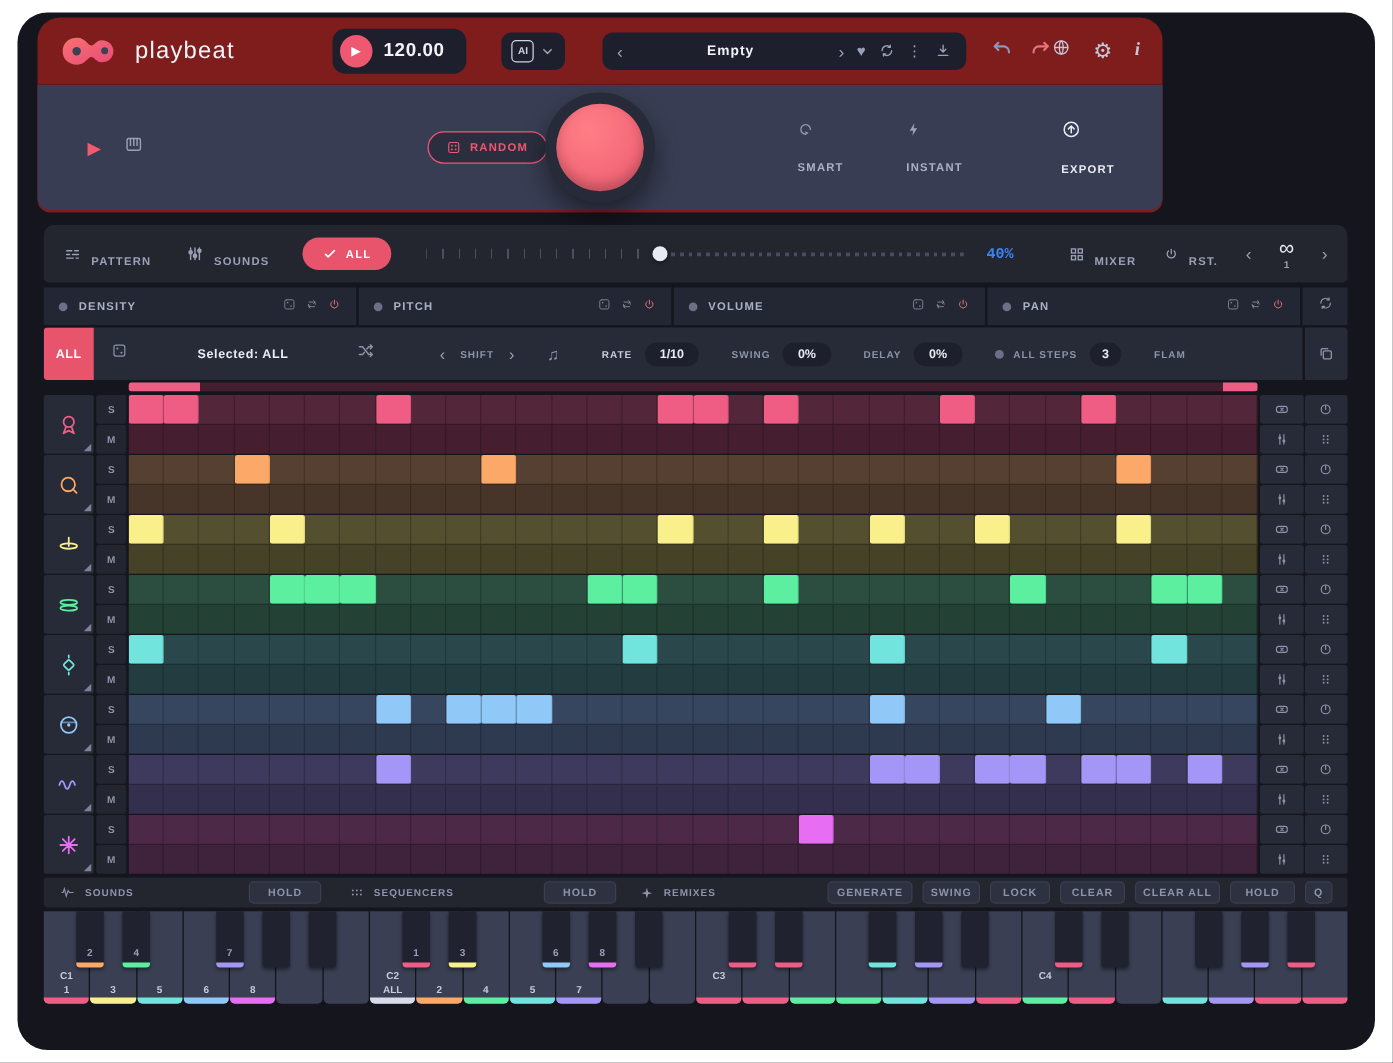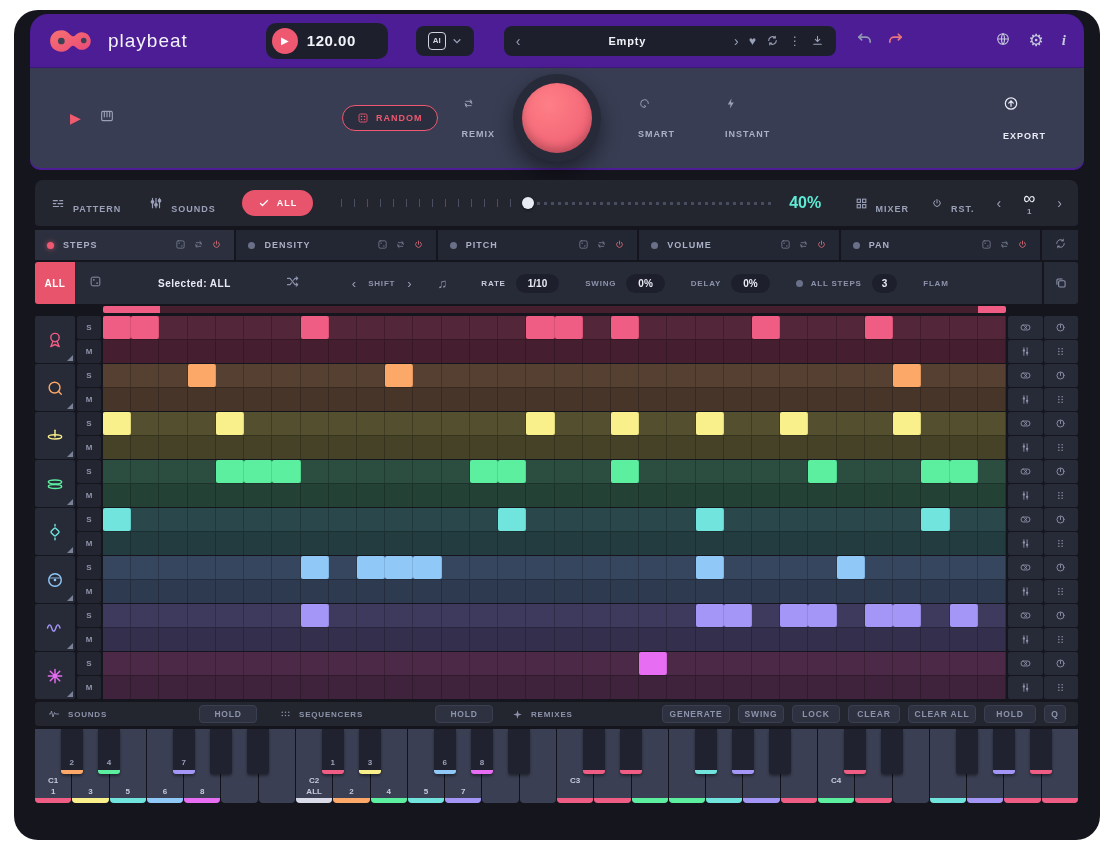--- a/index.html
+++ b/index.html
@@ -1,20 +1,20 @@
 <!DOCTYPE html>
 <html><head>
 <meta charset="utf-8">
 <style>
   * { margin:0; padding:0; box-sizing:border-box; font-family:"Liberation Sans", sans-serif; }
   html,body { width:1114px; height:850px; background:#ffffff; position:relative; overflow:hidden; }
   .window { position:absolute; left:14px; top:10px; width:1086px; height:830px; background:#14151d; border-radius:24px; overflow:hidden; }
 
   
-  .topblock { position:absolute; left:16px; top:4px; width:1054px; height:156px; background:#4c1d95; border-radius:18px 18px 10px 10px; }
+  .topblock { position:absolute; left:16px; top:4px; width:900px; height:156px; background:#7f1d1d; border-radius:18px 18px 10px 10px; }
   .header { height:54px; display:flex; align-items:center; padding:0 18px; border-bottom:1px solid rgba(0,0,0,.18); }
   .logo-wrap { display:flex; align-items:center; gap:10px; margin-right:78px; }
   .logo-text { color:#f2f3f8; font-size:19px; letter-spacing:1px; }
   .bpm-box { width:122px; height:36px; background:#1d202c; border-radius:10px; display:flex; align-items:center; gap:9px; padding:0 6px; }
   .play-circle { width:26px; height:26px; border-radius:50%; background:#ee5870; color:#fff; font-size:10px; display:flex; align-items:center; justify-content:center; cursor:pointer; }
   .bpm-value { color:#f2f3f8; font-size:15px; font-weight:bold; letter-spacing:.5px; }
   .ai-box { margin-left:28px; width:58px; height:30px; background:#1d202c; border-radius:8px; display:flex; align-items:center; justify-content:center; gap:6px; cursor:pointer; }
   .ai-badge { width:18px; height:18px; border:1.5px solid #cfd3e2; border-radius:4px; color:#cfd3e2; font-size:8px; font-weight:bold; display:flex; align-items:center; justify-content:center; }
   .preset-box { margin-left:30px; width:332px; height:30px; background:#1d202c; border-radius:8px; display:flex; align-items:center; padding:0 12px; gap:10px; }
   .chev { color:#9aa0b8; font-size:14px; cursor:pointer; line-height:1; }
@@ -44,21 +44,21 @@
   .lblgrp { display:flex; align-items:center; gap:8px; cursor:pointer; }
   .lbl { color:#9aa0b8; font-size:9px; font-weight:bold; letter-spacing:1px;margin-top:12px; }
   .all-pill { margin-left:26px; height:26px; padding:0 16px; border-radius:13px; background:#e8546b; display:flex; align-items:center; gap:7px; cursor:pointer; }
   .all-pill span { color:#fff; font-size:9px; font-weight:bold; letter-spacing:1px; }
   .slider { position:relative; margin-left:28px; width:430px; height:20px; cursor:pointer; }
   .slider .ticks { position:absolute; left:0; top:6px; width:42%; height:8px;
      background:repeating-linear-gradient(90deg,#4a4f63 0 1px, transparent 1px 13px); }
   .slider .dashes { position:absolute; left:44%; right:0; top:9px; height:3px;
      background:repeating-linear-gradient(90deg,#474c60 0 3px, transparent 3px 7px); }
   .slider .knob { position:absolute; left:42%; top:4px; width:12px; height:12px; border-radius:50%; background:#e9ebf4; box-shadow:0 1px 3px rgba(0,0,0,.5); }
-  .pct { margin-left:18px; color:#5eead4; font-size:16px; font-weight:bold; }
+  .pct { margin-left:18px; color:#3b82f6; font-size:12px; font-weight:bold;font-family:Liberation Mono, monospace; }
   .pb-right { margin-left:auto; display:flex; align-items:center; gap:22px; }
   .inf-wrap { display:flex; flex-direction:column; align-items:center; line-height:1; cursor:pointer; }
   .inf { color:#e9ebf4; font-size:17px; } .inf-num { color:#9aa0b8; font-size:8px; font-weight:bold; margin-top:1px; }
 
   
   .tabsrow { position:absolute; left:21px; top:220px; width:1043px; height:30px; display:flex; gap:2px; }
   .tab { background:#232633; display:flex; align-items:center; padding:0 12px; cursor:pointer; }
   .tab.active { background:#2c303e; }
   .tab-dot { width:7px; height:7px; border-radius:50%; background:#6a7088; }
   .tab-dot.rec { background:#ee5870; box-shadow:0 0 5px rgba(238,88,112,.7); }
@@ -291,41 +291,20 @@
       <span class="chev">‹</span>
       <div class="inf-wrap">
         <span class="inf">∞</span>
         <span class="inf-num">1</span>
       </div>
       <span class="chev">›</span>
     </div>
   </div>
 
   <div class="tabsrow" id="tabs-row">
-      <div class="tab active" style="flex: 1 1 0px;">
-        <span class="tab-dot rec"></span>
-        <span class="tab-label">STEPS</span>
-        <span class="tab-icons">
-          <span><svg width="11" height="11" viewBox="0 0 24 24" fill="none" stroke="#7c8299" stroke-width="1.7" stroke-linecap="round" stroke-linejoin="round">
-              <rect x="4" y="4" width="16" height="16" rx="3"></rect>
-              <g fill="#7c8299" stroke="none">
-                <circle cx="9" cy="9" r="1.4"></circle>
-                <circle cx="15" cy="15" r="1.4"></circle>
-              </g>
-            </svg></span>
-          <span><svg width="11" height="11" viewBox="0 0 24 24" fill="none" stroke="#7c8299" stroke-width="1.7" stroke-linecap="round" stroke-linejoin="round">
-              <path d="M7 8h8a3 3 0 0 1 3 3v1M17 16H9a3 3 0 0 1-3-3v-1"></path>
-              <path d="M15 5.5L18 8l-3 2.5M9 13.5L6 16l3 2.5"></path>
-            </svg></span>
-          <span><svg width="11" height="11" viewBox="0 0 24 24" fill="none" stroke="#e8747e" stroke-width="1.7" stroke-linecap="round" stroke-linejoin="round">
-              <path d="M12 4.5v7"></path>
-              <path d="M7.8 7.2a6.3 6.3 0 1 0 8.4 0"></path>
-            </svg></span>
-        </span>
-      </div>
       <div class="tab" style="flex: 1 1 0px;">
         <span class="tab-dot"></span>
         <span class="tab-label">DENSITY</span>
         <span class="tab-icons">
           <span><svg width="11" height="11" viewBox="0 0 24 24" fill="none" stroke="#7c8299" stroke-width="1.7" stroke-linecap="round" stroke-linejoin="round">
               <rect x="4" y="4" width="16" height="16" rx="3"></rect>
               <g fill="#7c8299" stroke="none">
                 <circle cx="9" cy="9" r="1.4"></circle>
                 <circle cx="15" cy="15" r="1.4"></circle>
               </g>

